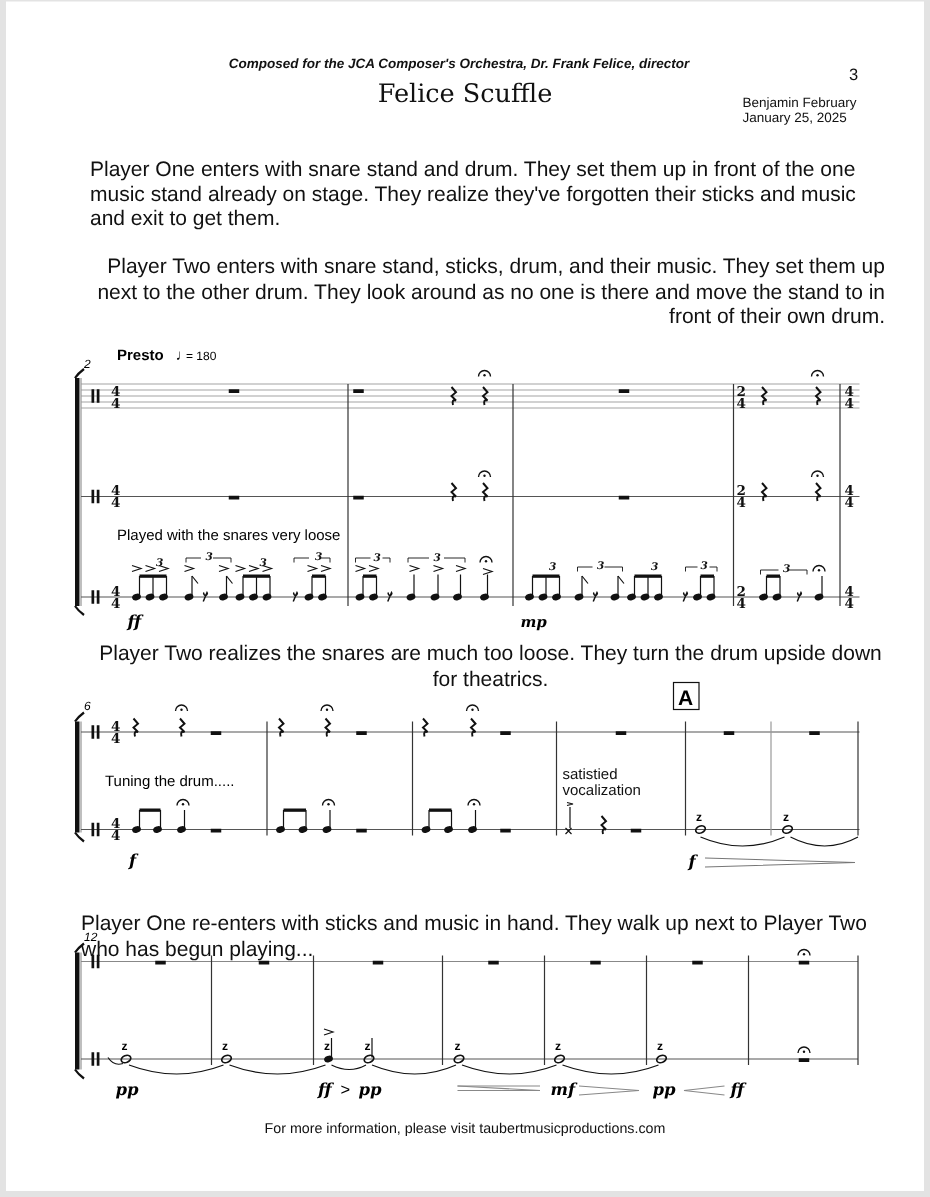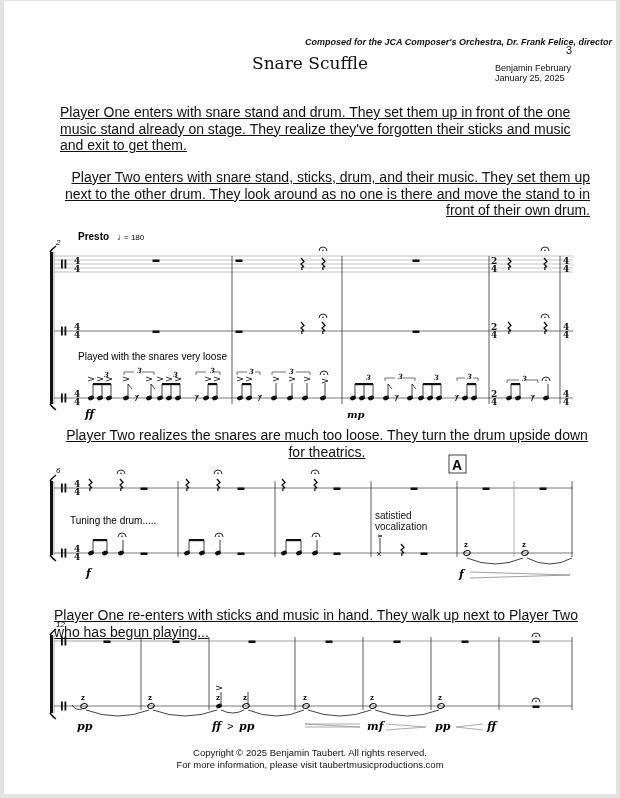--- a/index.html
+++ b/index.html
@@ -4,40 +4,40 @@
 <style>
   html, body { margin: 0; padding: 0; }
   body {
     width: 620px; height: 798px; background: #e3e3e3; position: relative; overflow: hidden;
     font-family: "Liberation Sans", sans-serif; color: #111;
   }
   .page {
     position: absolute; left: 4px; top: 1px; width: 612px; height: 793px; background: #ffffff;
   }
   .abs { position: absolute; }
-  .dedication { left: 0; width: 612px; top: 37px; text-align: right; font-size: 9px; font-weight: bold; font-style: italic; }
+  .dedication { left: 0; width: 612px; top: 37px; text-align: center; font-size: 9px; font-weight: bold; font-style: italic; }
   .page-num { left: 566px; top: 44px; font-size: 11px; }
   .title { left: 0; width: 620px; top: 53px; text-align: center; font-family: "DejaVu Serif", serif; font-size: 17px; }
   .composer { left: 495px; top: 63px; font-size: 9px; line-height: 10px; }
-  .para { left: 60px; width: 530px; font-size: 14px; line-height: 16.5px; text-decoration: underline; }
+  .para { left: 60px; width: 530px; font-size: 14px; line-height: 16.5px; }
   .footer { left: 0; width: 620px; text-align: center; font-size: 9.5px; line-height: 12px; }
   .footer .bold { font-weight: normal; }
   svg { position: absolute; left: 0; top: 0; overflow: visible; }
   .svgtext { font-family: "Liberation Sans", sans-serif; }
   .dyn { font-family: "DejaVu Serif", serif; font-style: italic; font-weight: bold; }
   .tempo { font-family: "Liberation Sans", sans-serif; font-weight: bold; }
 </style>
 </head>
 <body>
 
 <div class="page"></div>
 
 <div class="abs dedication">Composed for the JCA Composer's Orchestra, Dr. Frank Felice, director</div>
 <div class="abs page-num">3</div>
-<div class="abs title">Snare Scuffle</div>
+<div class="abs title">Felice Scuffle</div>
 <div class="abs composer">
   <div>Benjamin February</div>
   <div>January 25, 2025</div>
 </div>
 
 <div class="abs para" style="top:104px;">Player One enters with snare stand and drum. They set them up in front of the one music stand already on stage. They realize they've forgotten their sticks and music and exit to get them.</div>
 <div class="abs para" style="top:169px;text-align:right;">Player Two enters with snare stand, sticks, drum, and their music. They set them up next to the other drum. They look around as no one is there and move the stand to in front of their own drum.</div>
 <div class="abs para" style="top:427px; left:62px;text-align:center;">Player Two realizes the snares are much too loose. They turn the drum upside down for theatrics.</div>
 <div class="abs para" style="top:607px; left:54px; width:540px;">Player One re-enters with sticks and music in hand. They walk up next to Player Two who has begun playing...</div>
 
@@ -498,15 +498,14 @@
   <path d="M305,724 L360,727 L305,727" stroke="#888" stroke-width="0.7" fill="none"></path>
   <path d="M360,724 L305,724" stroke="#888" stroke-width="0.7" fill="none"></path>
   <text x="367" y="730" font-size="11" class="dyn">mf</text>
   <path d="M386,724 L426,727 L386,730" stroke="#888" stroke-width="0.7" fill="none"></path>
   <text x="435" y="730" font-size="11" class="dyn">pp</text>
   <path d="M483,724 L456,727 L483,730" stroke="#888" stroke-width="0.7" fill="none"></path>
   <text x="487" y="730" font-size="11" class="dyn">ff</text>
 </svg>
 
 <div class="abs footer" style="top:747px;">
-  <div>Copyright © 2025 Benjamin Taubert. All rights reserved.</div>
   <div class="bold">For more information, please visit taubertmusicproductions.com</div>
 </div>
 
 </body></html>

